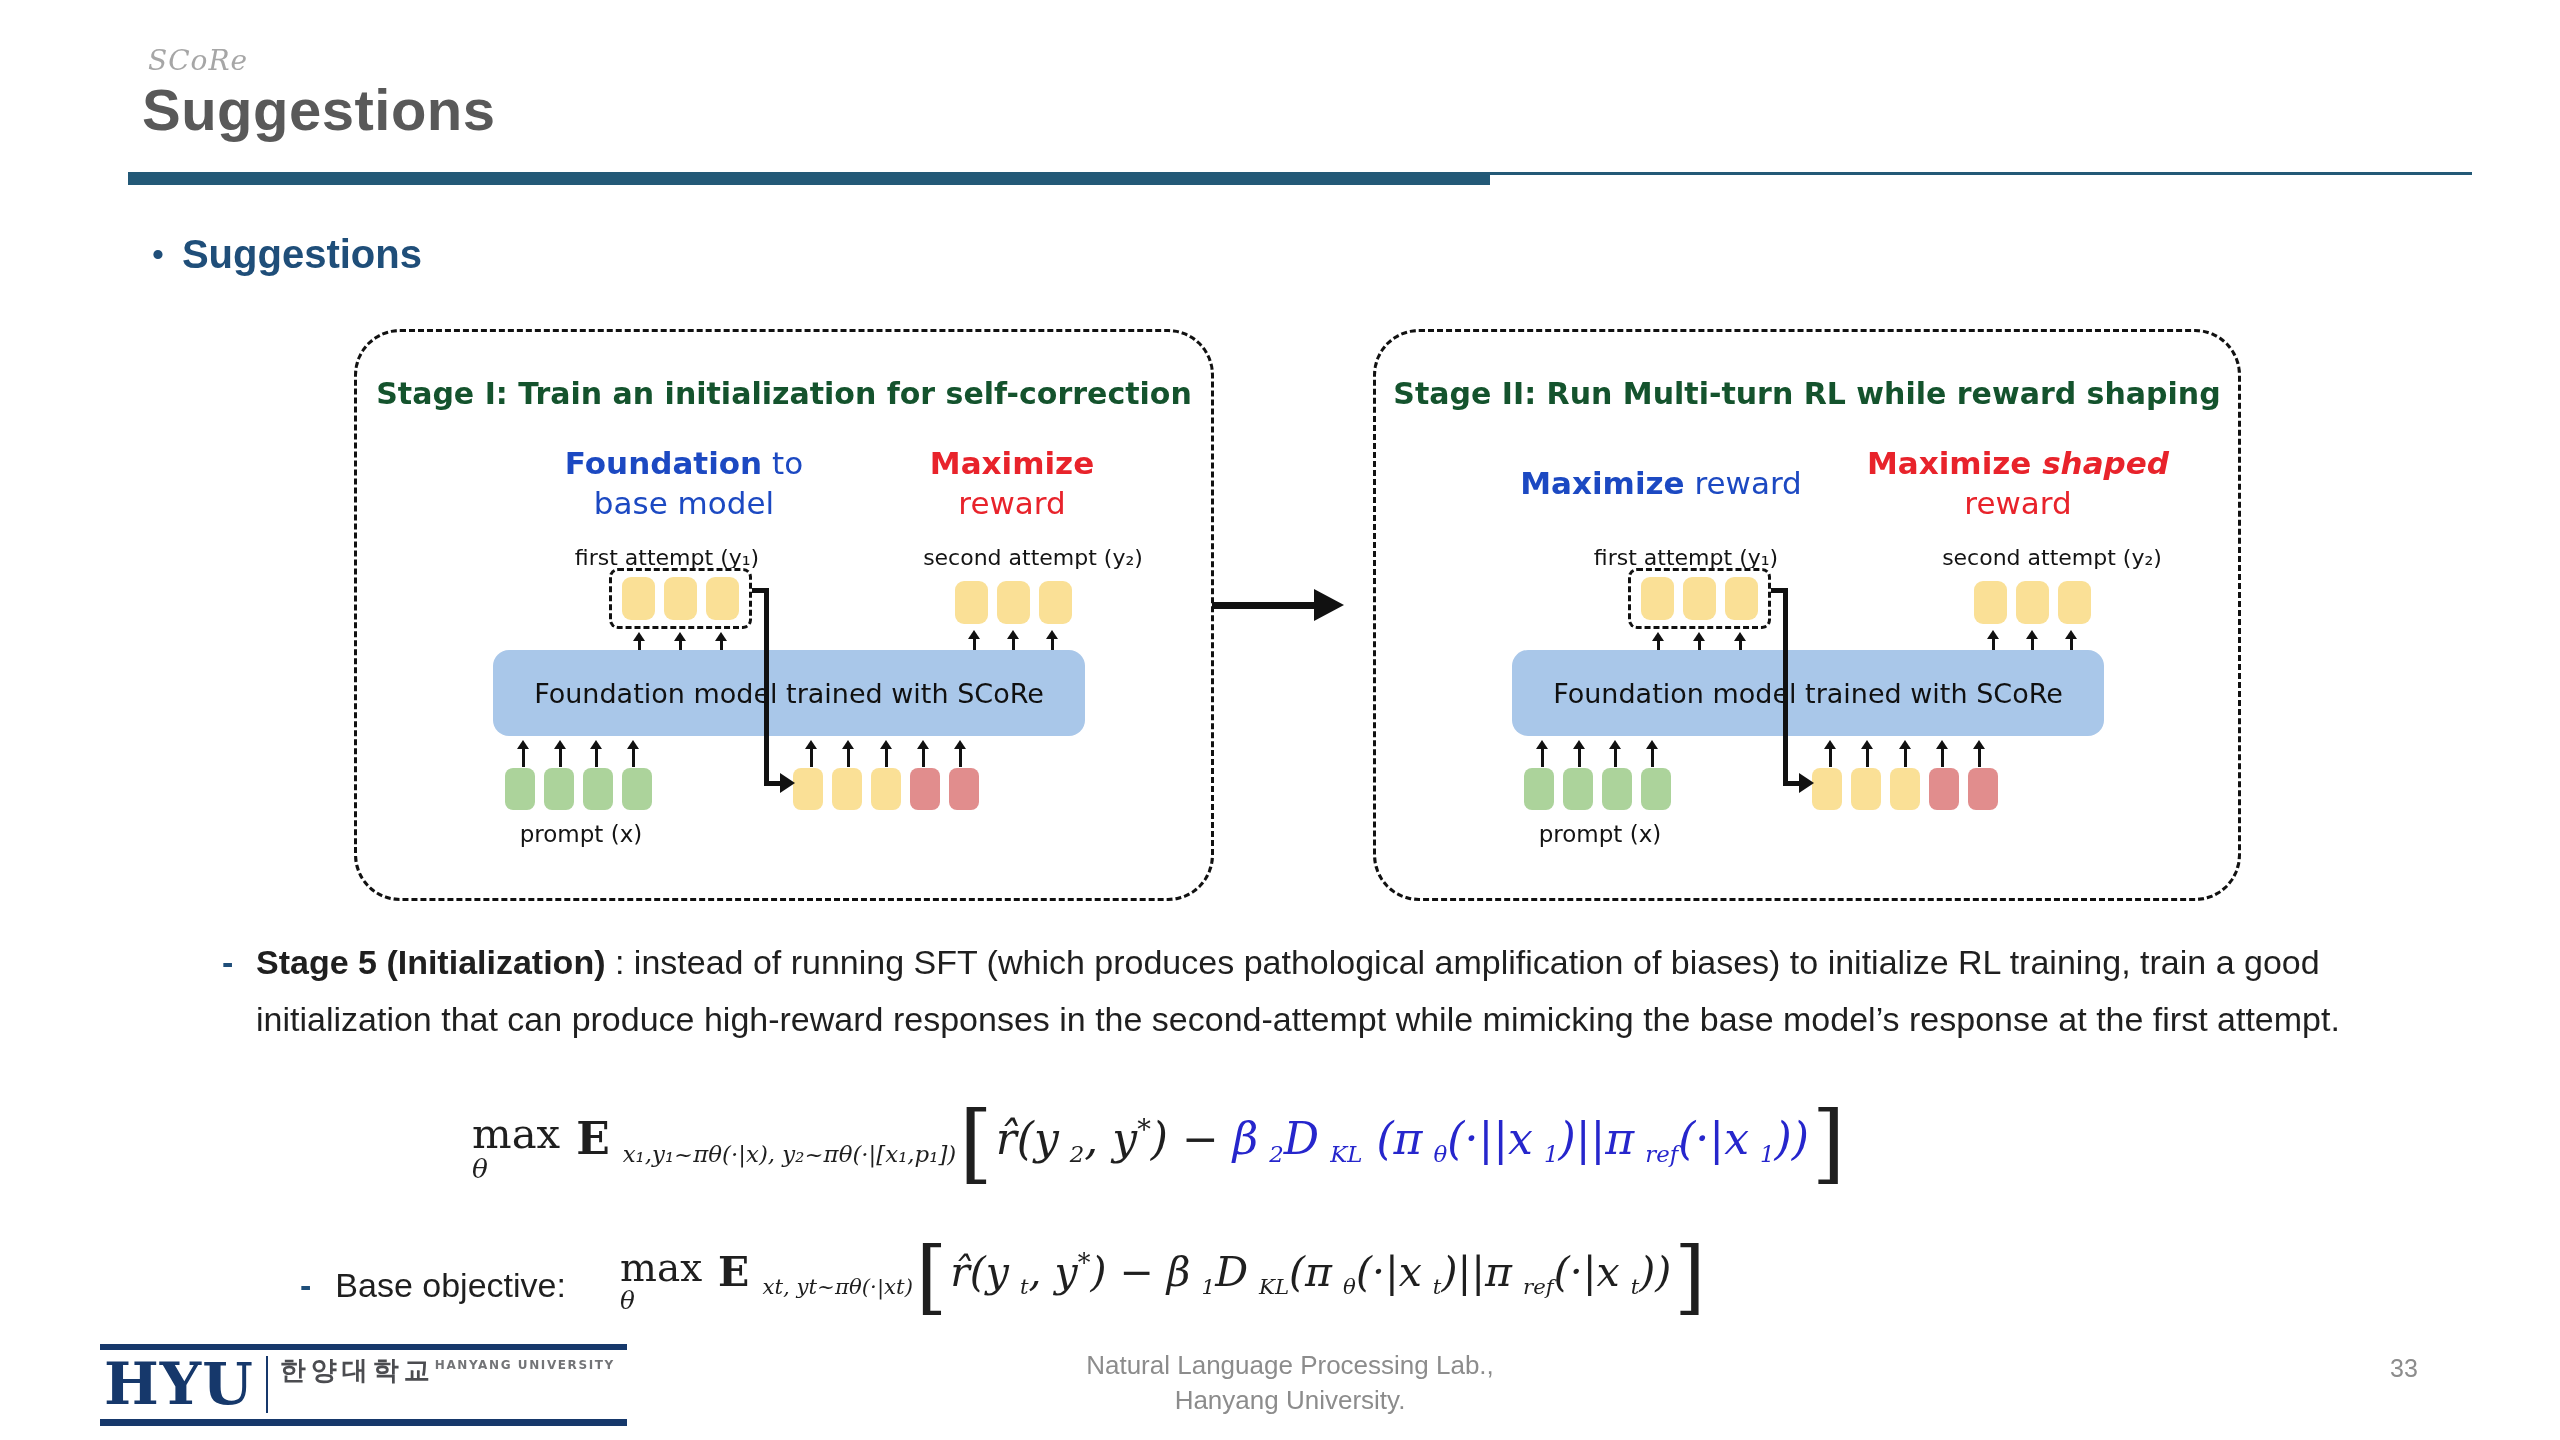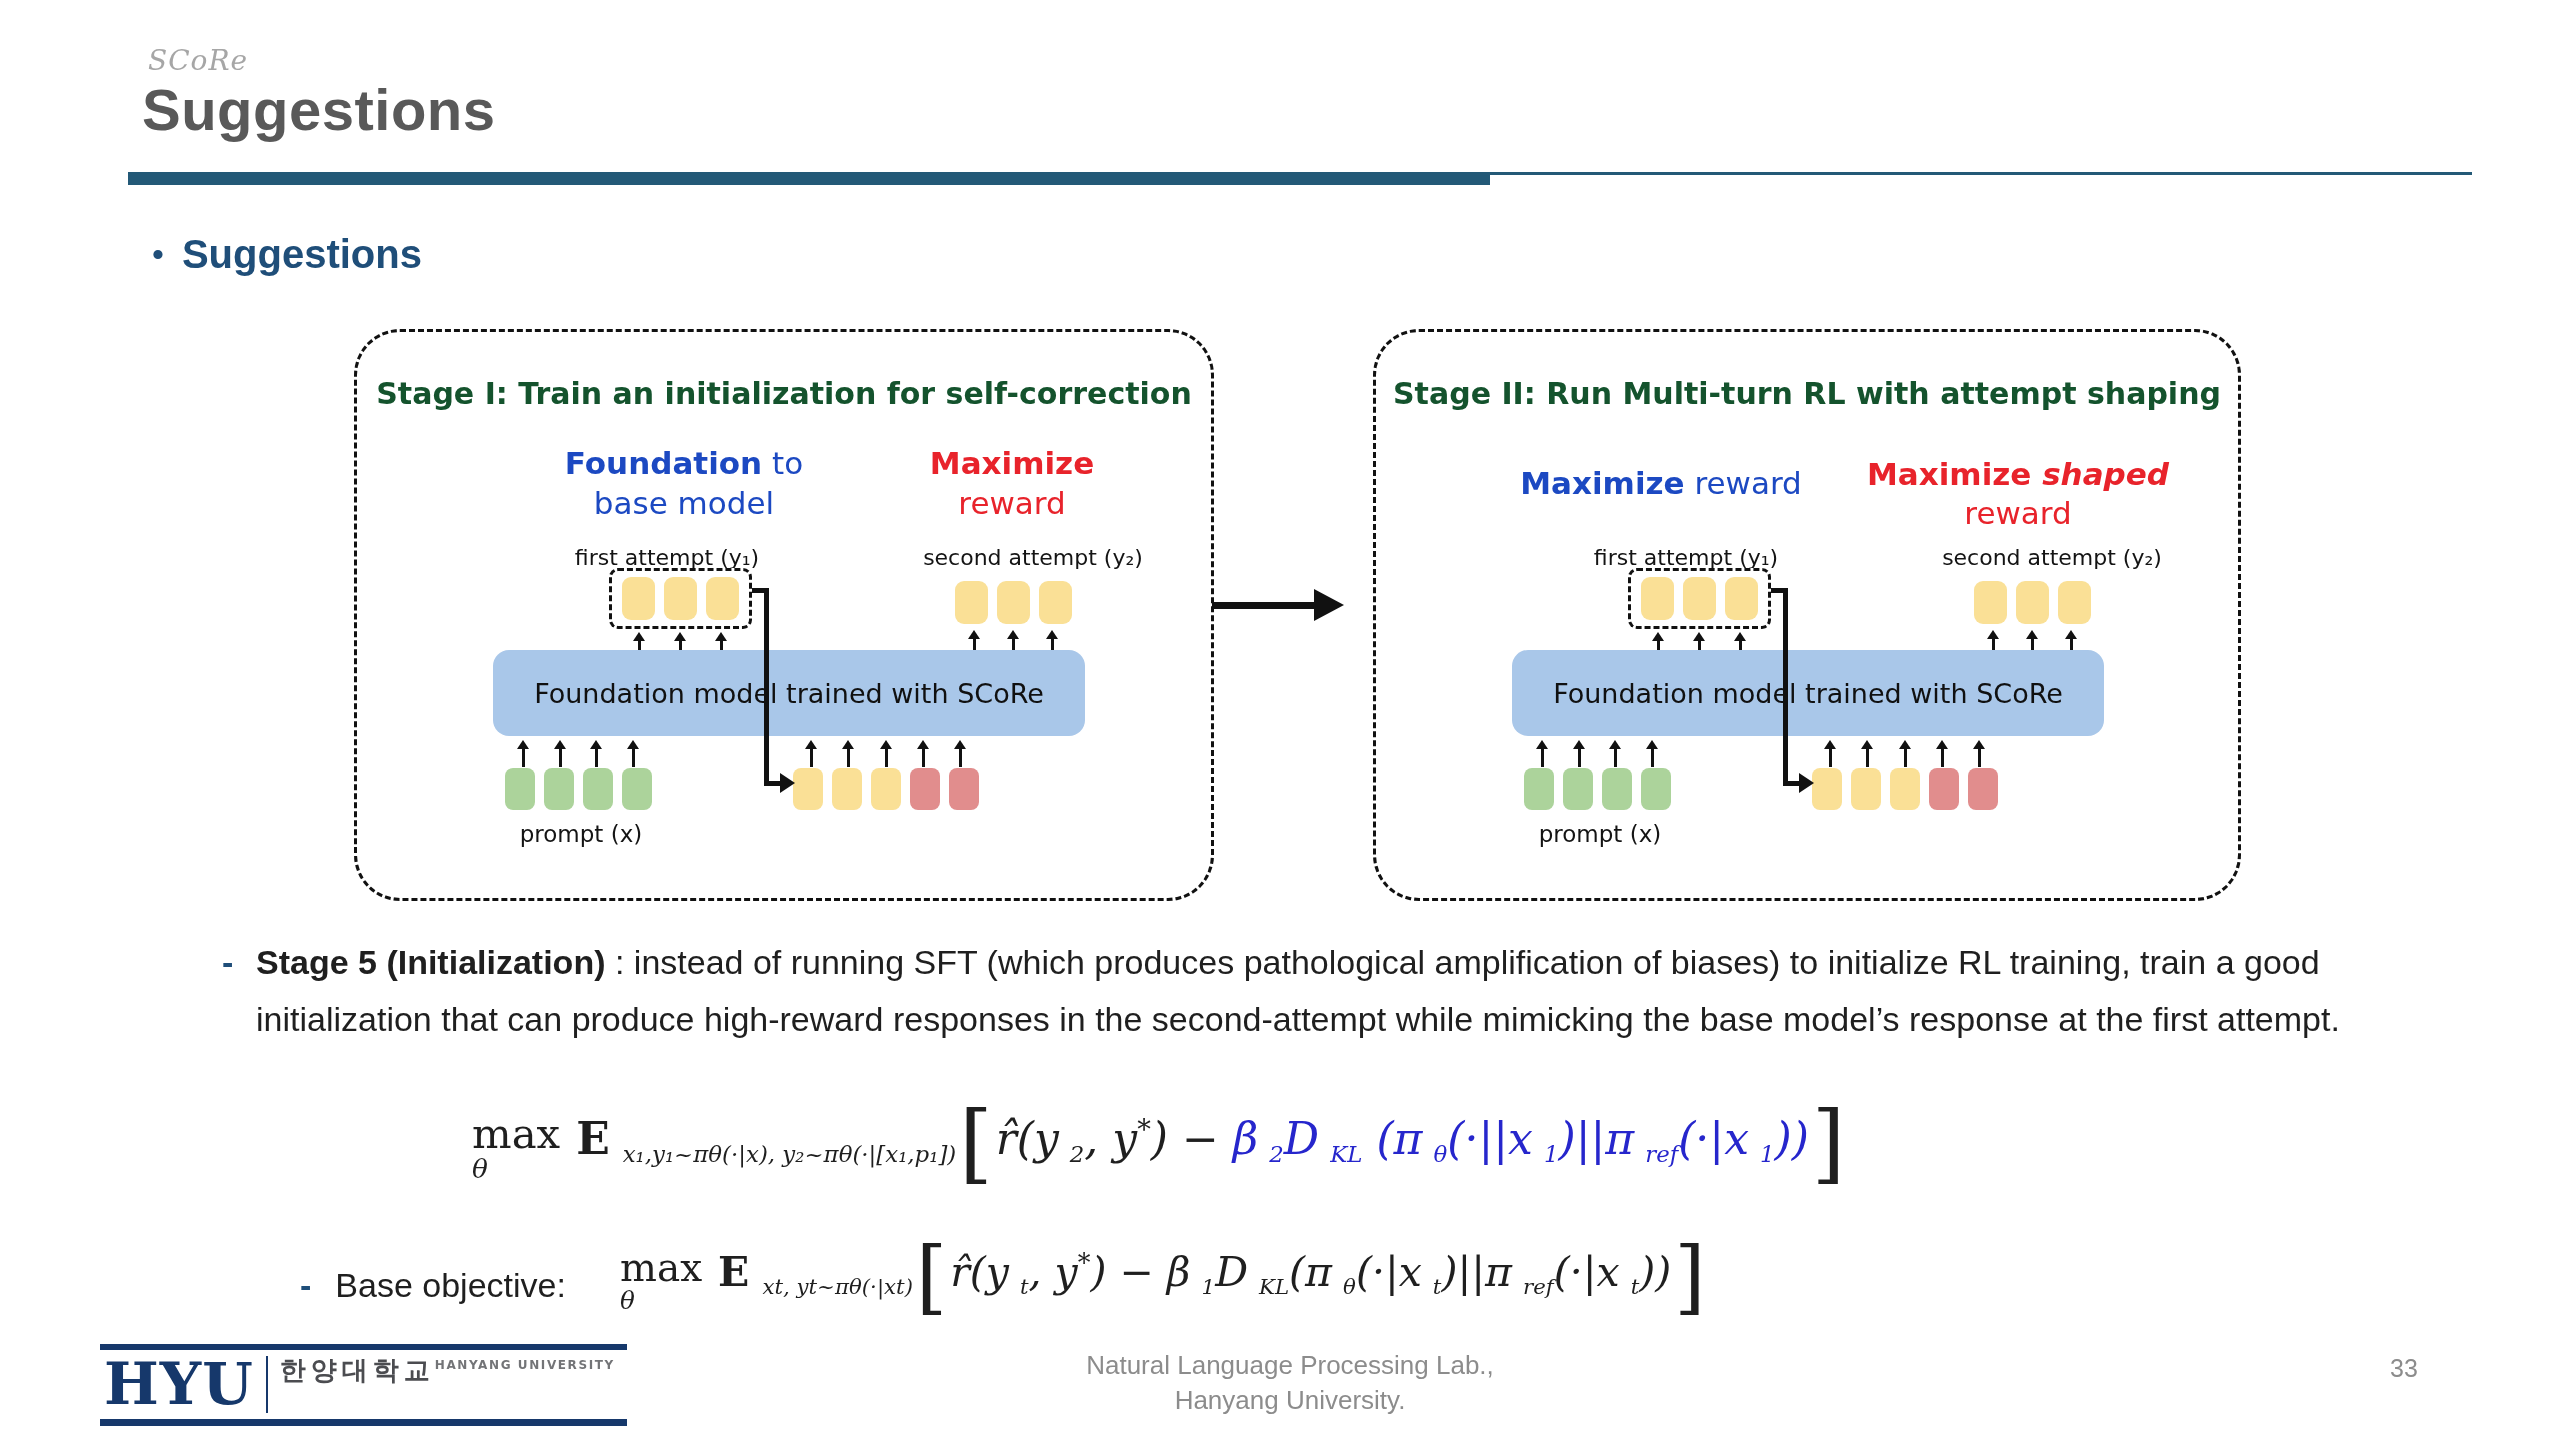--- a/index.html
+++ b/index.html
@@ -26,21 +26,21 @@
   .stage-2{left:1373px;width:862px;}
   .stage-title{position:absolute;top:44px;left:0;right:0;text-align:center;
          font:700 30px "DejaVu Sans",sans-serif;color:#14532d;}
   .lab{position:absolute;top:102px;width:380px;height:100px;display:flex;flex-direction:column;
        justify-content:center;text-align:center;font:400 31px/1.28 "DejaVu Sans",sans-serif;}
   .lab b{font-weight:700;}
   .lab i{font-weight:700;font-style:italic;}
   .lab-left{left:137px;color:var(--label_blue);}
   .lab-right{left:465px;color:var(--label_red);}
   .stage-2 .lab-left{left:95px;}
-  .stage-2 .lab-right{left:452px;justify-content:flex-end;}
+  .stage-2 .lab-right{left:452px;}
   .att{position:absolute;top:213px;width:320px;text-align:center;
        font:400 22px "DejaVu Sans",sans-serif;color:#141414;}
   .att-first{left:150px;}
   .att-second{left:516px;}
 
   .tok-group{display:flex;gap:9px;}
   .token{width:33px;height:43px;border-radius:9px;display:inline-block;}
   .dashed-group{border:3px dashed #111;border-radius:9px;padding:6px 10px;background:#fff;}
   .g-first{position:absolute;left:252px;top:236px;}
   .g-second{position:absolute;left:598px;top:249px;}
@@ -230,21 +230,21 @@
     <div class="elb elb-h2"></div>
     <div class="elb-head" style="position:absolute"></div>
   </section>
 
   <div class="stage-arrow">
     <div class="sa-shaft"></div>
     <div class="sa-head"></div>
   </div>
 
   <section class="stage stage-2">
-    <div class="stage-title">Stage II: Run Multi-turn RL with attempt shaping</div>
+    <div class="stage-title">Stage II: Run Multi-turn RL while reward shaping</div>
     <div class="lab lab-left">
       <div class="lab-line"><b>Maximize</b><i></i><span> reward</span></div>
       <div class="lab-line"></div>
     </div>
     <div class="lab lab-right">
       <div class="lab-line"><b>Maximize</b><i> shaped</i><span></span></div>
       <div class="lab-line">reward</div>
     </div>
     <div class="att att-first">first attempt (y₁)</div>
     <div class="att att-second">second attempt (y₂)</div>

